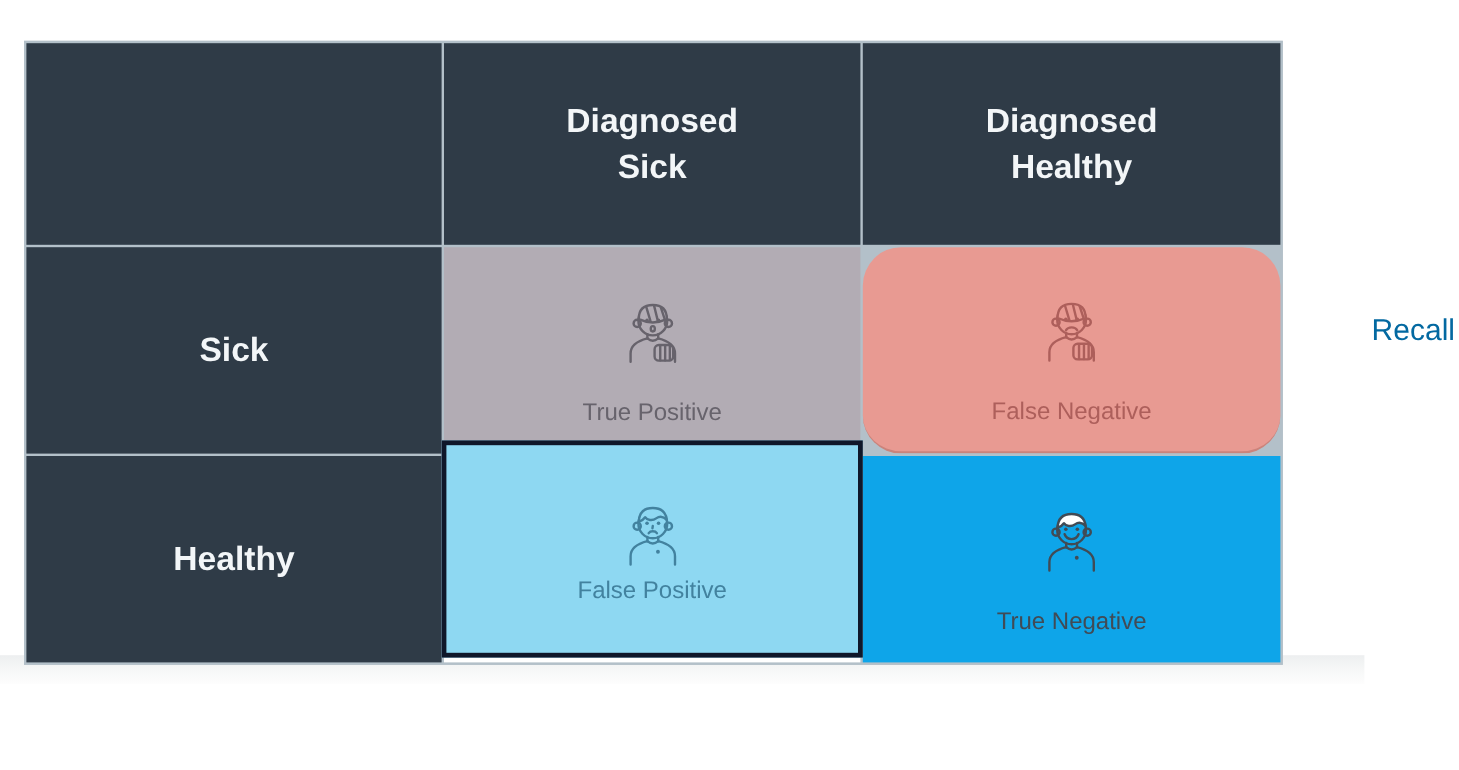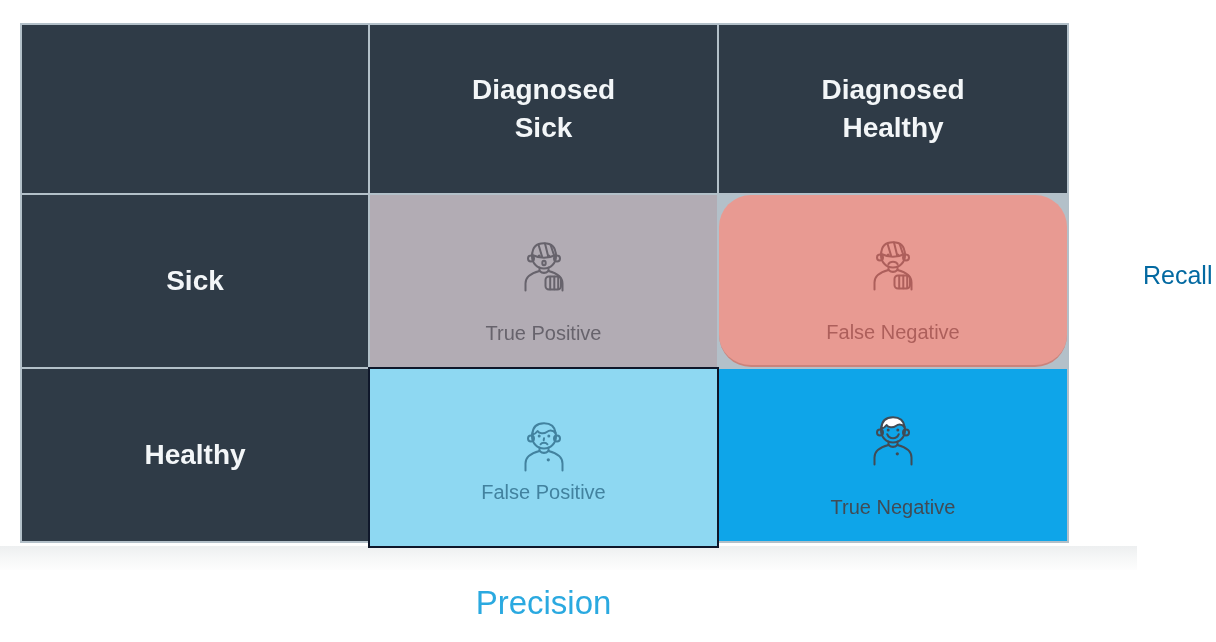--- a/index.html
+++ b/index.html
@@ -12,40 +12,40 @@
 
   
   .band {
     position:absolute; left:0; top:546px; width:1137px; height:24px;
     background:linear-gradient(180deg,#edeff0 0%,#f7f8f8 55%,#fdfdfd 100%);
     z-index:0;
   }
 
   
   .cmatrix {
-    position:absolute; left:20px; top:23px; width:1049px; height:520px;
+    position:absolute; left:20px; top:34px; width:1049px; height:520px;
     box-sizing:border-box; border:2px solid #b3c0c9; background:#b3c0c9;
     display:grid; grid-template-columns:346px 347px 348px;
     grid-template-rows:168px 172px 172px; gap:2px; z-index:1;
   }
   .cell { display:flex; align-items:center; justify-content:center; box-sizing:border-box; }
   .cell.dark {
     background:#2f3b47; color:#f3f6f8; font-size:28px; font-weight:700;
     text-align:center; white-space:pre-line; line-height:1.35;
   }
   .cell.data { flex-direction:column; gap:21px; padding-top:20px; font-size:20px; }
   .cell-tp { --cell-bg:#b2acb4; background:#b2acb4; color:#67636c; }
   .cell-fn { --cell-bg:#e89a92; background:#e89a92; color:#ad5f5b; border-bottom:2px solid #cb837b;border-radius:32px; }
   .cell-under { background:#ffffff; }
   .cell-tn { --cell-bg:#ffffff; background:#0ea5e9; color:#414b55; }
 
   
   .fp-overlay {
     position:absolute; left:368px; top:367px; width:351px; height:181px;
-    box-sizing:border-box; background:#8ed8f2; border:2px solid #0f172a;
+    box-sizing:border-box; background:#8ed8f2; border:4px solid #0f172a;
     --cell-bg:#8ed8f2; color:#42829f;
     display:flex; flex-direction:column; align-items:center; justify-content:center;
     gap:0; padding-top:6px; font-size:20px; z-index:2;
   }
 
   
   .recall-label {
     position:absolute; left:1096px; top:261px; font-size:25px; color:#0369a1; z-index:3;margin-left:47px;
   }
   .precision-wrap {
@@ -172,17 +172,14 @@
         <path d="M13.5 53.5 V46.5 C13.5 40 18.5 36.3 27.5 34"></path>
         <path d="M36.5 34 C45.5 36.3 50.5 40 50.5 46.5 V53.5"></path>
         <circle class="dot" cx="36.3" cy="42.8" r="1.6"></circle>
       </g>
     </svg>
     <span>False Positive</span>
   </div>
 
   <div class="recall-label">Recall</div>
 
-  <div class="precision-wrap">
-    <span class="precision-label">Precision</span>
-  </div>
 
 </div>
 
 </body></html>

